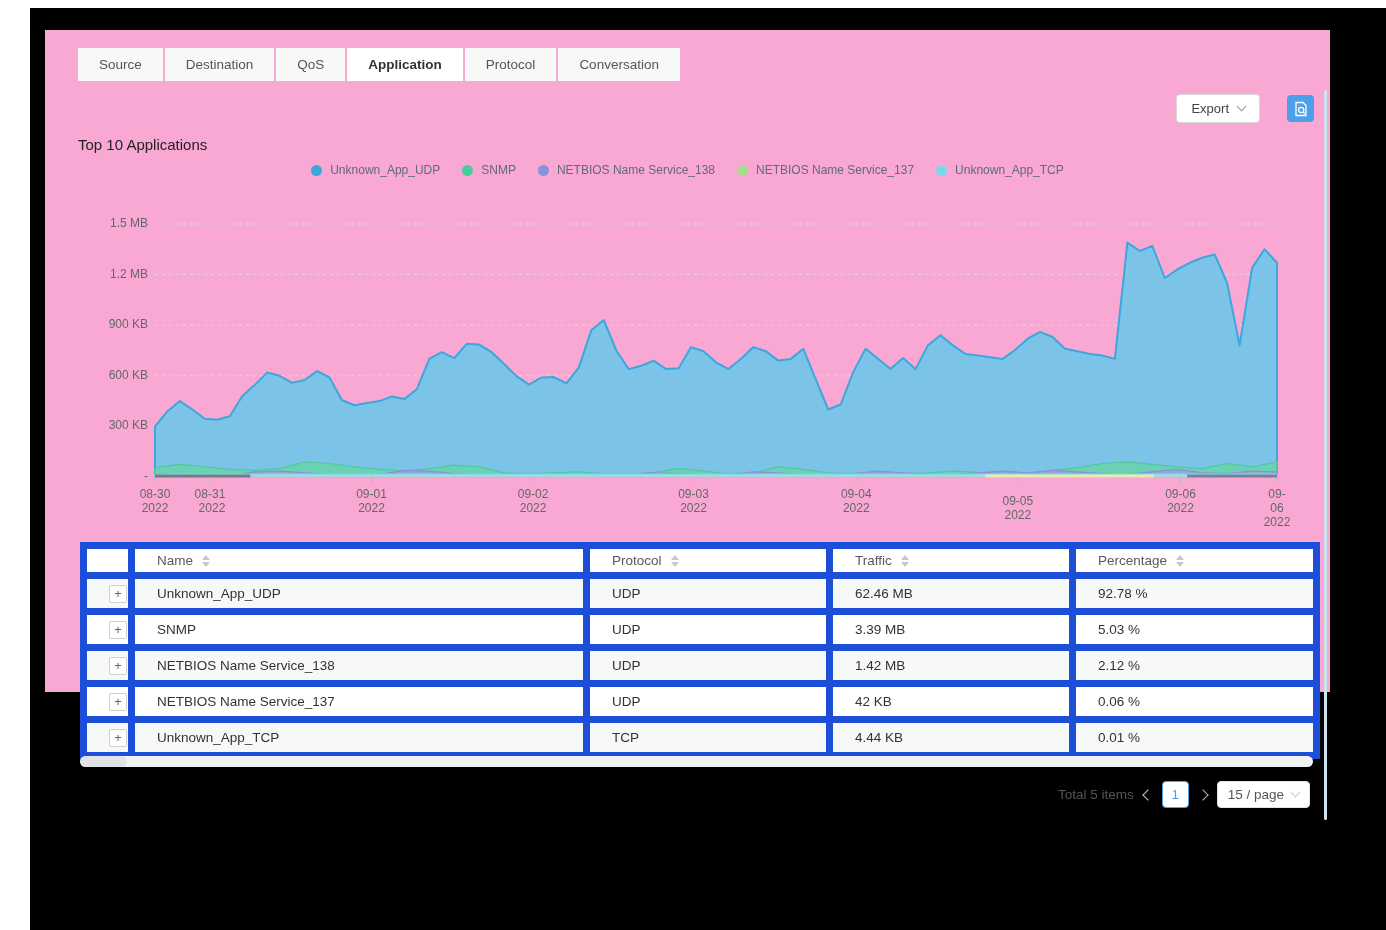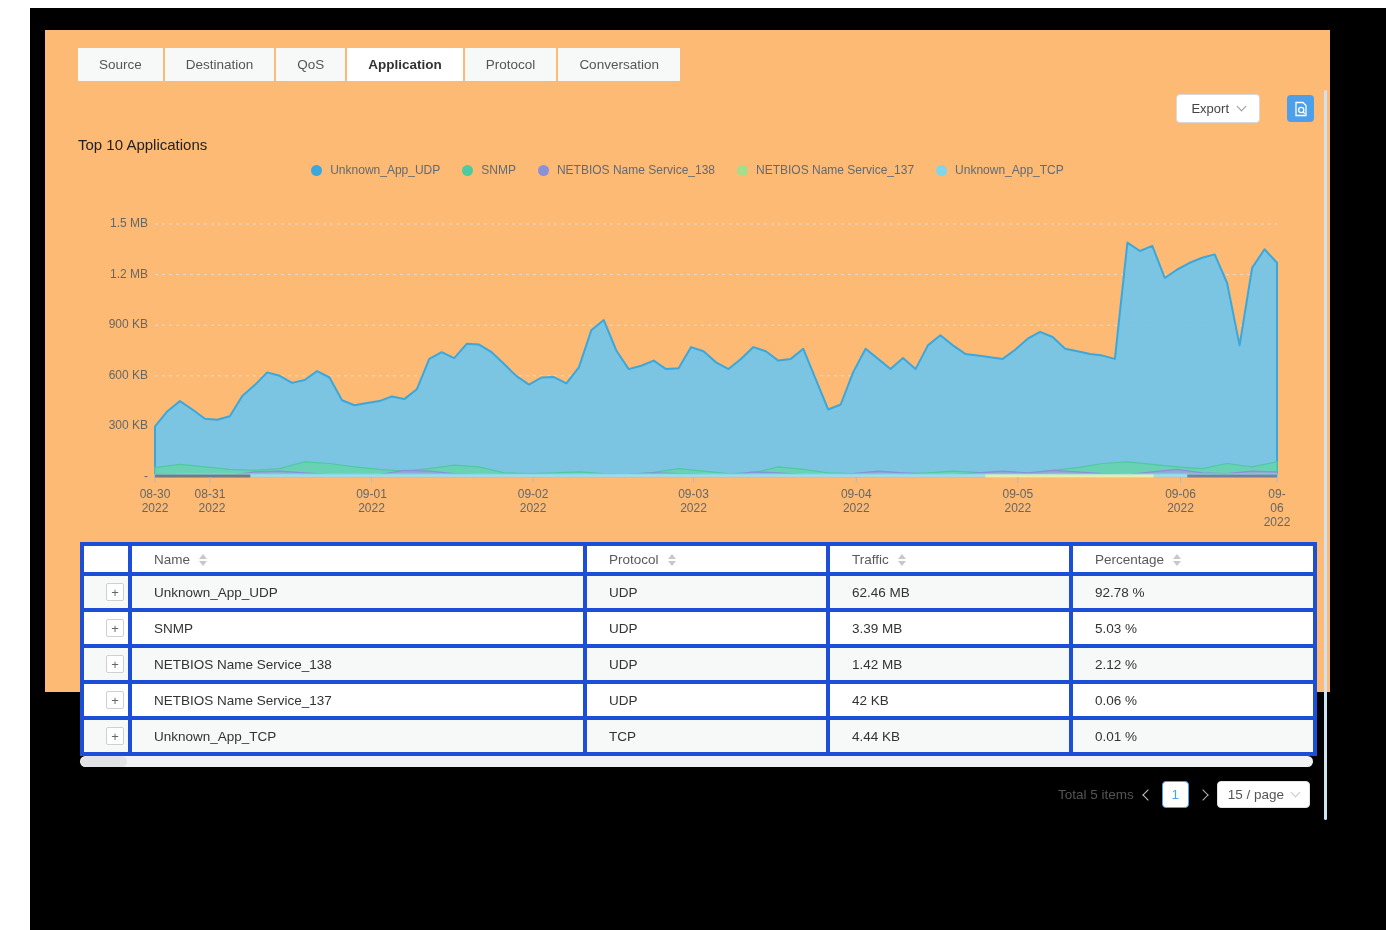--- a/index.html
+++ b/index.html
@@ -1,20 +1,20 @@
 <!DOCTYPE html>
 <html><head>
 <meta charset="utf-8">
 <style>
   * { box-sizing: border-box; margin: 0; padding: 0; }
   html,body { width:1386px; height:930px; overflow:hidden; background:#fff;
     font-family:"Liberation Sans", sans-serif; }
   .backdrop { position:absolute; left:30px; top:8px; right:0; bottom:0; background:#000; }
   .panel { position:absolute; left:45px; top:30px; width:1285px; height:662px;
-    background:#fdba74; z-index:2; }
+    background:#f9a8d4; z-index:2; }
 
   
   .tabs { position:absolute; left:33px; top:18px; right:16px; height:33px; display:flex; }
   .tab { padding:9px 21px; font-size:13.5px; color:#555; background:#f7f8f8;
     margin-right:2px; cursor:pointer; white-space:nowrap; }
   .tab.active { background:#fff; color:#333; font-weight:bold; }
 
   
   .toolbar { position:absolute; right:16px; top:64px; display:flex; gap:27px; align-items:center; }
   .export-btn { height:29px; padding:0 14px; background:#fff; border:1px solid #d9d9d9;
@@ -37,21 +37,21 @@
   .chart-wrap { position:absolute; left:110px; top:180px; width:1122px; height:276px; }
   .ylab { position:absolute; right:1129px; width:70px; text-align:right; font-size:12px;
     color:#666; white-space:nowrap; }
   .xlab { position:absolute; top:277px; transform:translateX(-50%); text-align:center;
     font-size:12px; color:#666; line-height:14px; }
 
   
   .tbl { position:absolute; left:35px; top:512px; width:1233px; border-collapse:collapse;
     table-layout:fixed; font-size:13.5px; color:#333; background:#fff;
     border:1px solid #ededed; }
-  .tbl th, .tbl td { border:4px solid #1d4ed8; padding:0 22px; text-align:left;
+  .tbl th, .tbl td { border:7px solid #1d4ed8; padding:0 22px; text-align:left;
     overflow:hidden; white-space:nowrap; }
   .tbl th { height:30px; font-weight:normal; color:#595959; background:#fff; }
   .tbl td { height:36px; }
   .tbl tr.stripe td { background:#f7f8f8; }
   .sort { display:inline-flex; flex-direction:column; gap:2px; margin-left:9px;
     vertical-align:middle; cursor:pointer; }
   .sort i { width:0; height:0; border-left:4px solid transparent; border-right:4px solid transparent; }
   .sort i.up { border-bottom:5px solid #c8c8c8; }
   .sort i.down { border-top:5px solid #c8c8c8; }
   .expander { width:18px; height:18px; border:1px solid #d0d0d0; border-radius:2px; background:#fff;
@@ -178,21 +178,21 @@
         <div>2022</div>
       </div>
       <div class="xlab" style="left: 538.56px;">
         <div>09-03</div>
         <div>2022</div>
       </div>
       <div class="xlab" style="left: 701.25px;">
         <div>09-04</div>
         <div>2022</div>
       </div>
-      <div class="xlab" style="left: 862.818px;">
+      <div class="xlab" style="left: 862.818px; margin-top: 7px;">
         <div>09-05</div>
         <div>2022</div>
       </div>
       <div class="xlab" style="left: 1025.51px;">
         <div>09-06</div>
         <div>2022</div>
       </div>
       <div class="xlab" style="left: 1122px;">
         <div>09-06</div>
         <div>2022</div>

